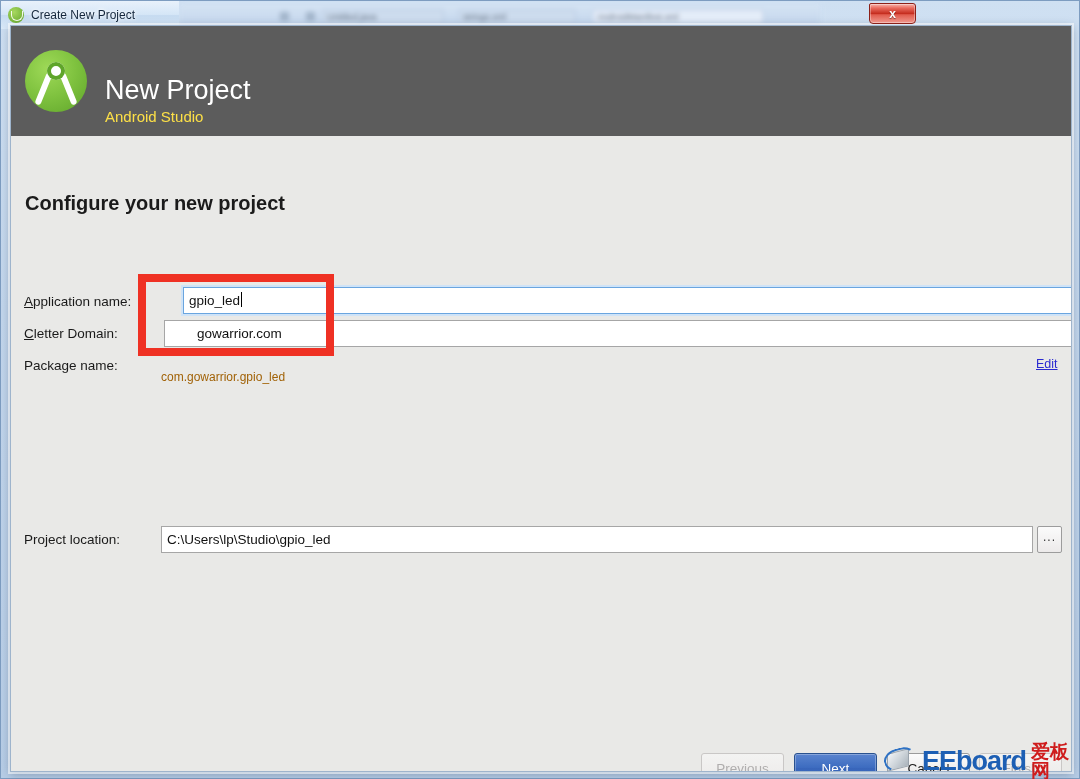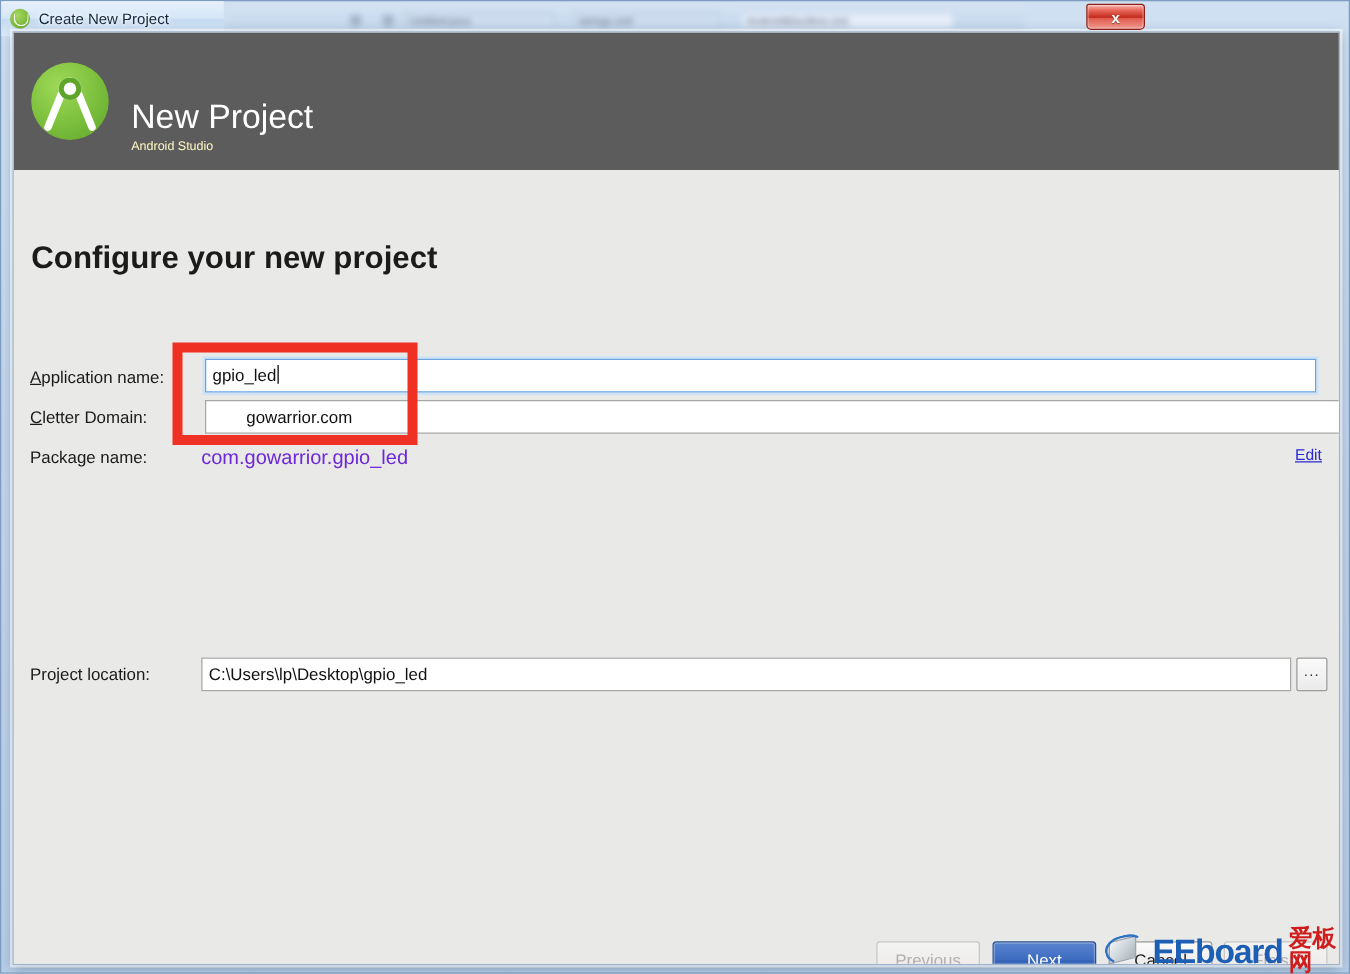--- a/index.html
+++ b/index.html
@@ -112,56 +112,57 @@
     position: absolute; top: 23px; width: 6px; height: 34px;
     background: #ffffff; border-radius: 3px;
   }
   #studio-logo .leg-a { left: 22px; transform: rotate(22deg); transform-origin: top center; }
   #studio-logo .leg-b { left: 34px; transform: rotate(-22deg); transform-origin: top center; }
   #header-texts { display: flex; flex-direction: column; gap: 3px; margin-top: 40px; }
   #header-title {
     font-size: 27px; color: #ffffff; font-weight: normal; line-height: 1.1;
   }
   #header-subtitle {
-    font-size: 10px; color: #fef9c3; line-height: 1.1;
+    font-size: 15px; color: #fde047; line-height: 1.1;
   }
 
   
   #dialog-body {
     position: absolute; left: 0; top: 110px; width: 1062px; height: 637px;
     background: #e9e9e7;
   }
   #page-title {
     position: absolute; left: 14px; top: 56px;
-    font-size: 25px; font-weight: bold; color: #1b1b1b;
+    font-size: 20px; font-weight: bold; color: #1b1b1b;
   }
 
   .form-label {
     position: absolute; font-size: 13.5px; color: #1a1a1a; white-space: nowrap;
   }
   .form-label u { text-decoration: underline; }
 
   .text-input {
     position: absolute; height: 27px;
     background: #ffffff; border: 1px solid #a6a6a6;
     font-family: "Liberation Sans", sans-serif; font-size: 13.5px; color: #111111;
     padding: 0 5px; line-height: 25px;
     white-space: nowrap; overflow: hidden;
   }
   .text-input.focused {
     border: 1px solid #6aa5df;
     box-shadow: 0 0 0 2px #cfe3f7;
+    margin-left: 19px;
   }
   #app-name-caret {
     display: inline-block; width: 1px; height: 15px; background: #000;
     vertical-align: -2px; margin-left: 1px;
   }
 
   #package-name-value {
-    position: absolute; font-size: 16px; color: #6d28d9; white-space: nowrap;
+    position: absolute; font-size: 12px; color: #a16207; white-space: nowrap; margin-top: 12px;
   }
   #edit-link {
     position: absolute; font-size: 12.5px; color: #2a2ad0;
     text-decoration: underline; cursor: pointer;
   }
 
   #browse-button {
     position: absolute; width: 25px; height: 27px;
     background: linear-gradient(180deg,#fbfbfb 0%,#eceaea 100%);
     border: 1px solid #9c9c9c; border-radius: 2px;
@@ -293,21 +294,21 @@
       <div class="text-input" style="left:153px; top:184px; width:909px;padding-left:32px;">
         <span>gowarrior.com</span>
       </div>
 
       <div class="form-label" style="left:13px; top:222px;">Package name:</div>
       <div id="package-name-value" style="left:150px; top:222px;">com.gowarrior.gpio_led</div>
       <div id="edit-link" style="left:1025px; top:221px;">Edit</div>
 
       <div class="form-label" style="left:13px; top:396px;">Project location:</div>
       <div class="text-input" style="left:150px; top:390px; width:872px;">
-        <span>C:\Users\lp\Desktop\gpio_led</span>
+        <span>C:\Users\lp\Studio\gpio_led</span>
       </div>
       <div id="browse-button" style="left:1026px; top:390px;">...</div>
 
 
       <div class="dlg-button disabled" style="left:690px; top:617px; width:83px;">Previous</div>
 
       <div class="dlg-button primary" style="left:783px; top:617px; width:83px;">
         <span><u>N</u><span>ext</span></span>
       </div>
 

